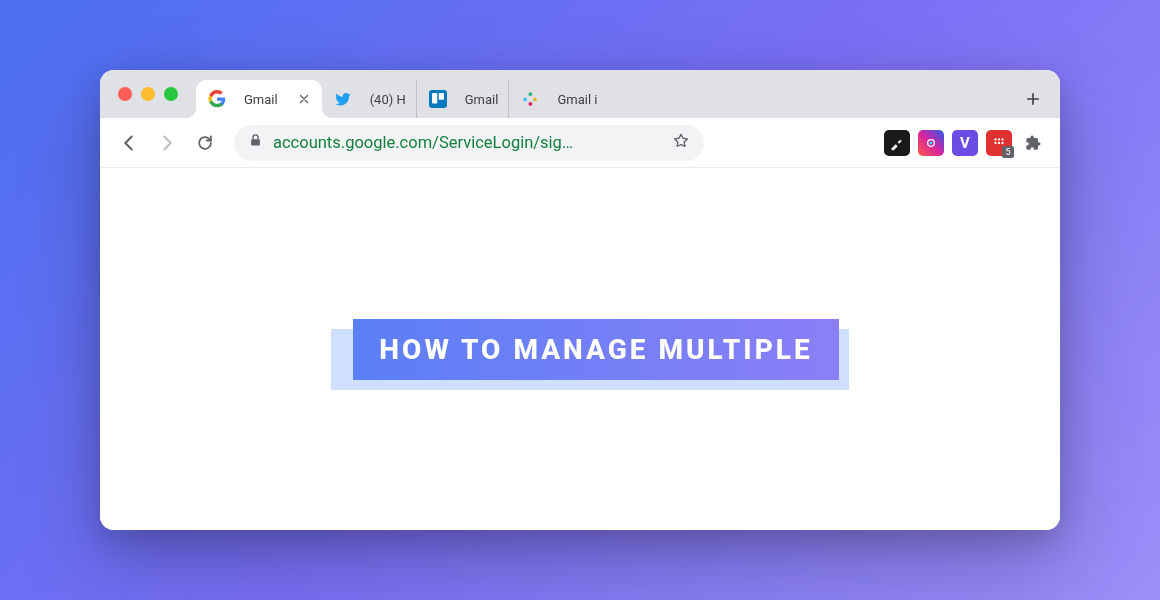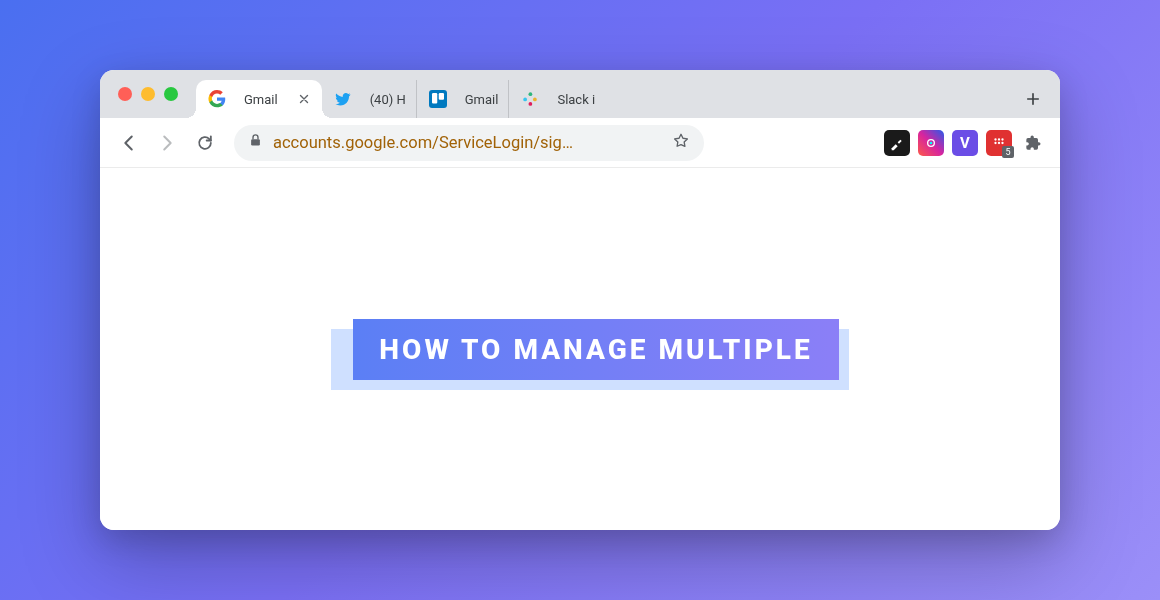--- a/index.html
+++ b/index.html
@@ -73,21 +73,21 @@
 .nav-btn.disabled { color: #babcbe; }
 .omnibox {
   flex: 1;
   height: 36px;
   background: #f1f3f4;
   border-radius: 18px;
   display: flex; align-items: center;
   padding: 0 14px;
   gap: 10px;
   font-size: 16.5px;
-  color: #a16207;
+  color: #15803d;
   min-width: 0;
   margin: 0 6px;
   max-width: 470px;
 }
 .omnibox .url { flex: 1; white-space: nowrap; overflow: hidden; text-overflow: ellipsis; }
 .omnibox .lock { color: #5f6368; flex: none; }
 .omnibox .star { color: #5f6368; flex: none; }
 .ext-row { display: flex; align-items: center; gap: 8px; margin-left: auto; }
 .ext { width: 26px; height: 26px; border-radius: 5px; display: flex; align-items: center; justify-content: center; position: relative; flex:none; }
 .ext.dark { background: #1a1a1a; }
@@ -174,21 +174,21 @@
 
       <div class="tab">
         <span class="favicon">
           <svg viewBox="0 0 24 24">
               <rect x="3" y="10" width="5" height="5" rx="2.5" fill="#36C5F0"></rect>
               <rect x="10" y="3" width="5" height="5" rx="2.5" fill="#2EB67D"></rect>
               <rect x="16" y="10" width="5" height="5" rx="2.5" fill="#ECB22E"></rect>
               <rect x="10" y="16" width="5" height="5" rx="2.5" fill="#E01E5A"></rect>
             </svg>
         </span>
-        <span class="tab-label">Slack i</span>
+        <span class="tab-label">Gmail i</span>
       </div>
 
     </div>
     <div class="new-tab">
       <svg viewBox="0 0 24 24" width="18" height="18">
           <path d="M12 5v14M5 12h14" stroke="#3c4043" stroke-width="2.2" stroke-linecap="round"></path>
         </svg>
     </div>
   </div>
 

